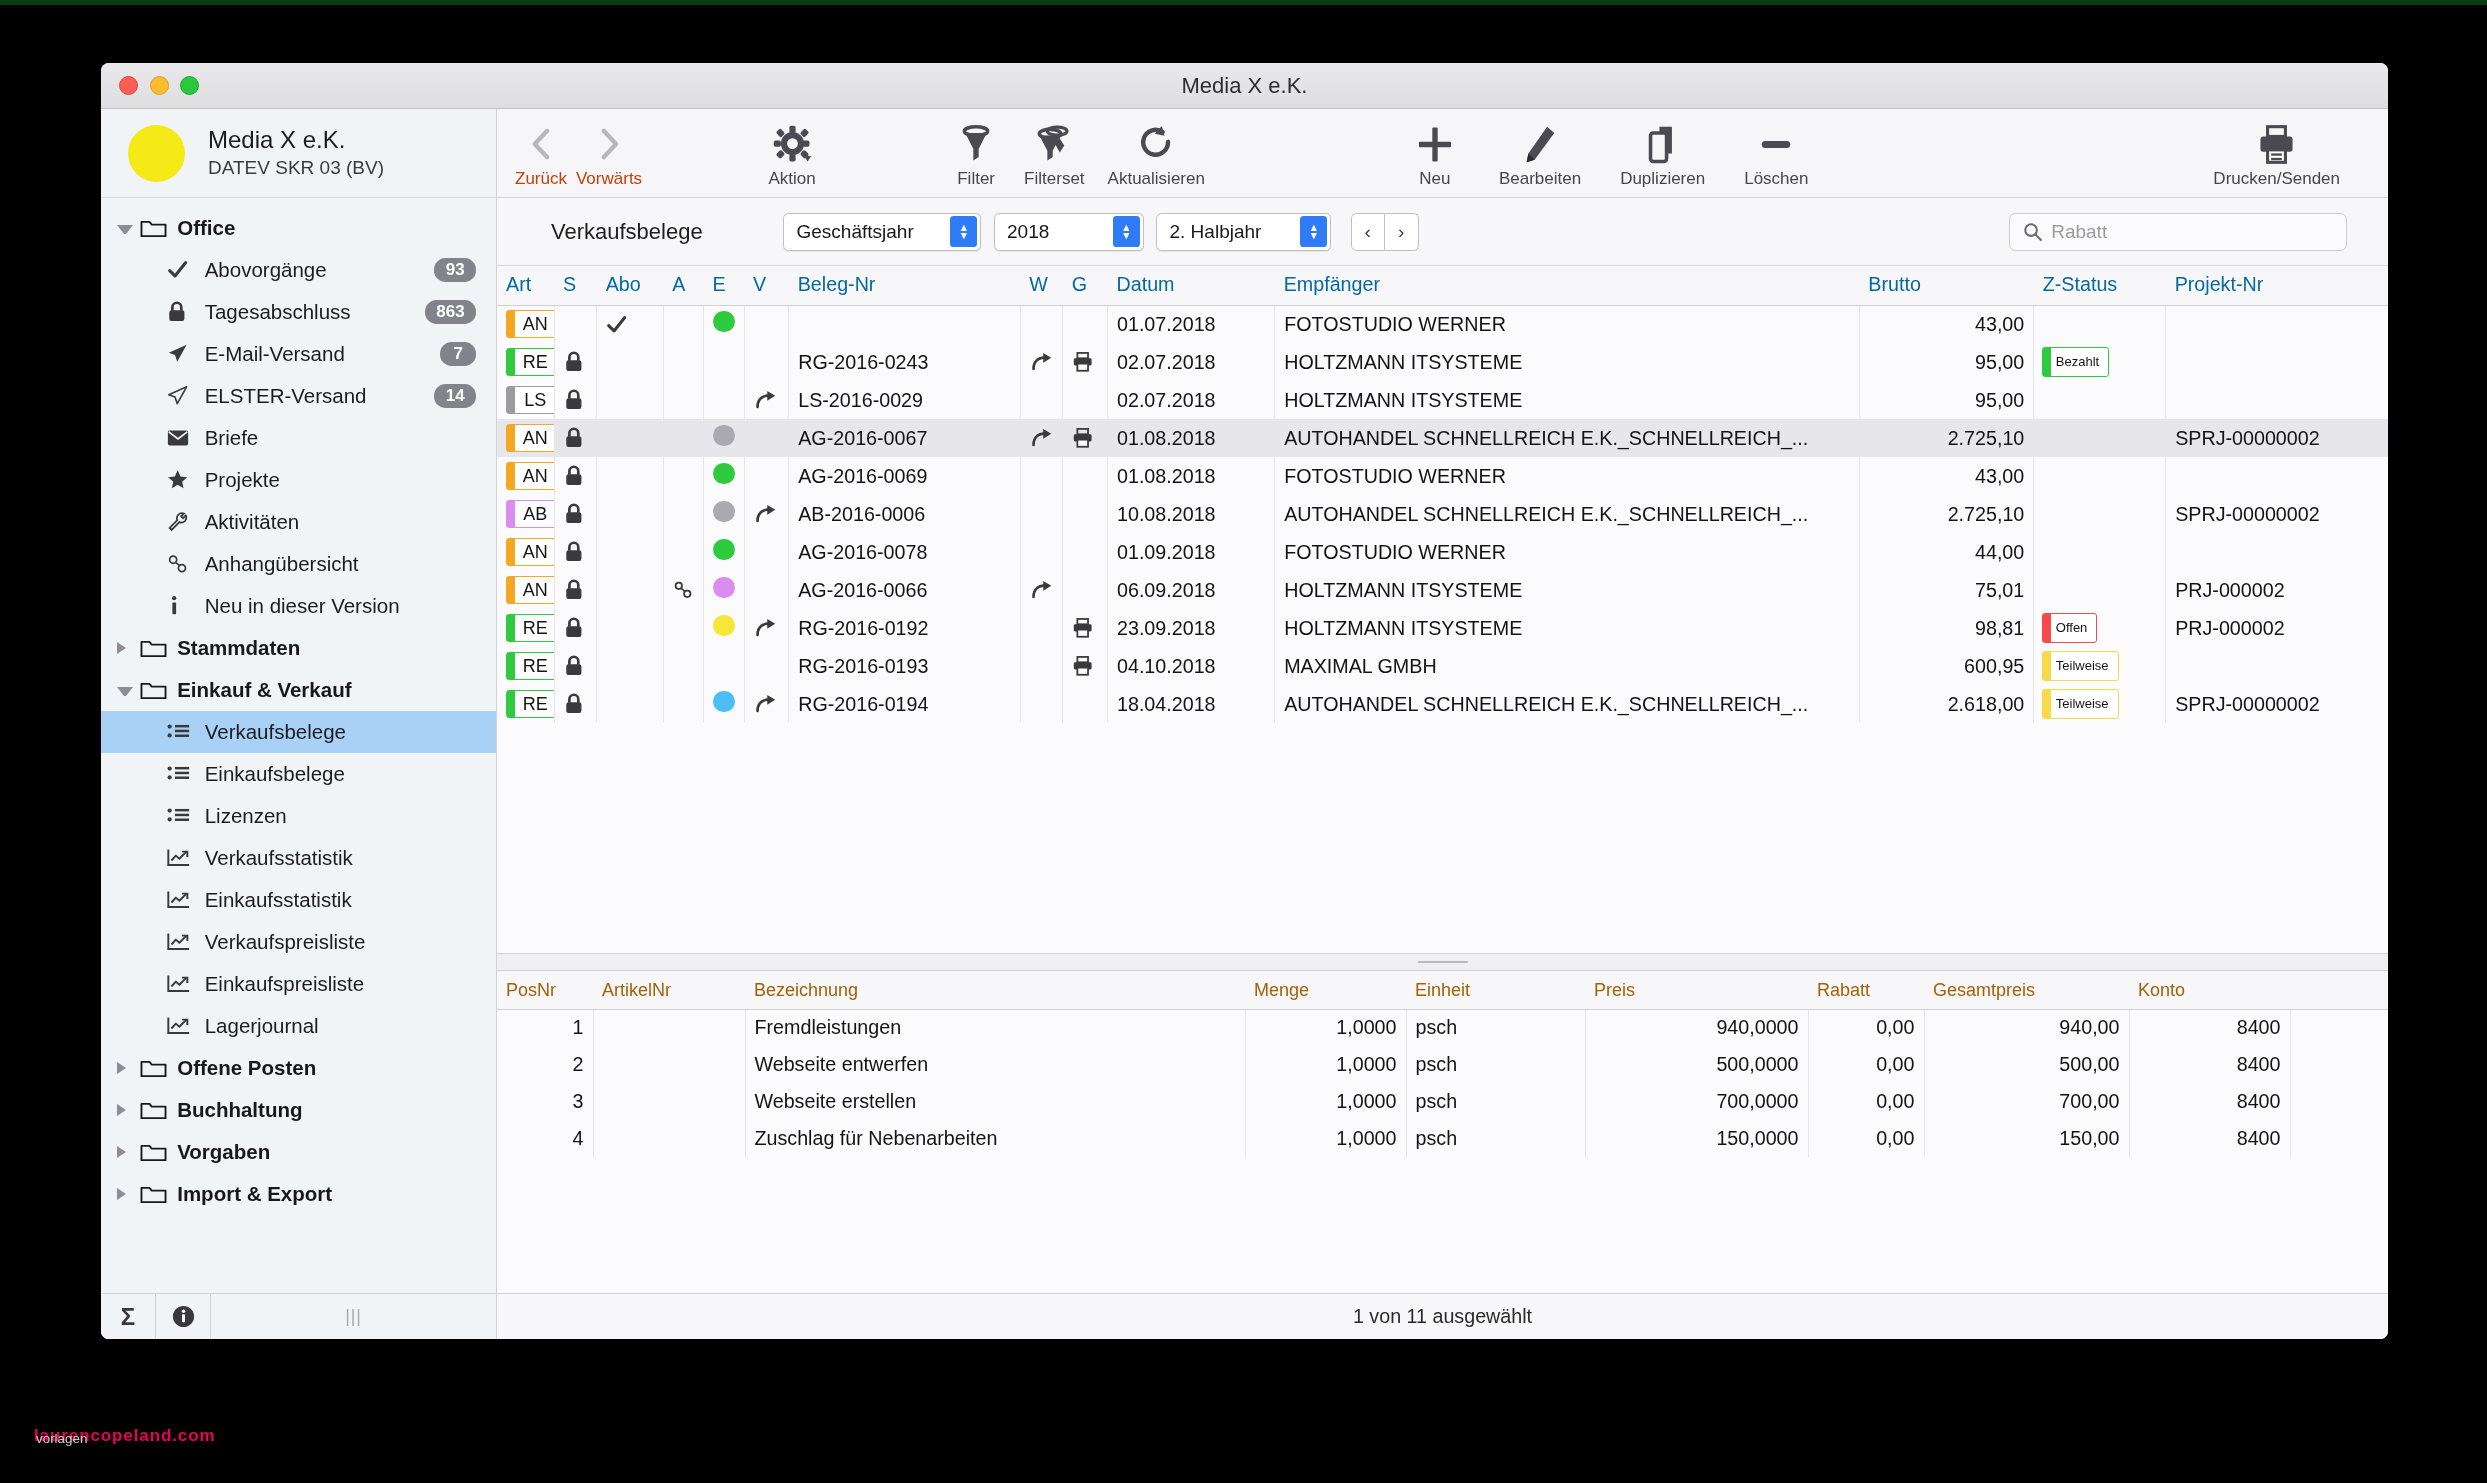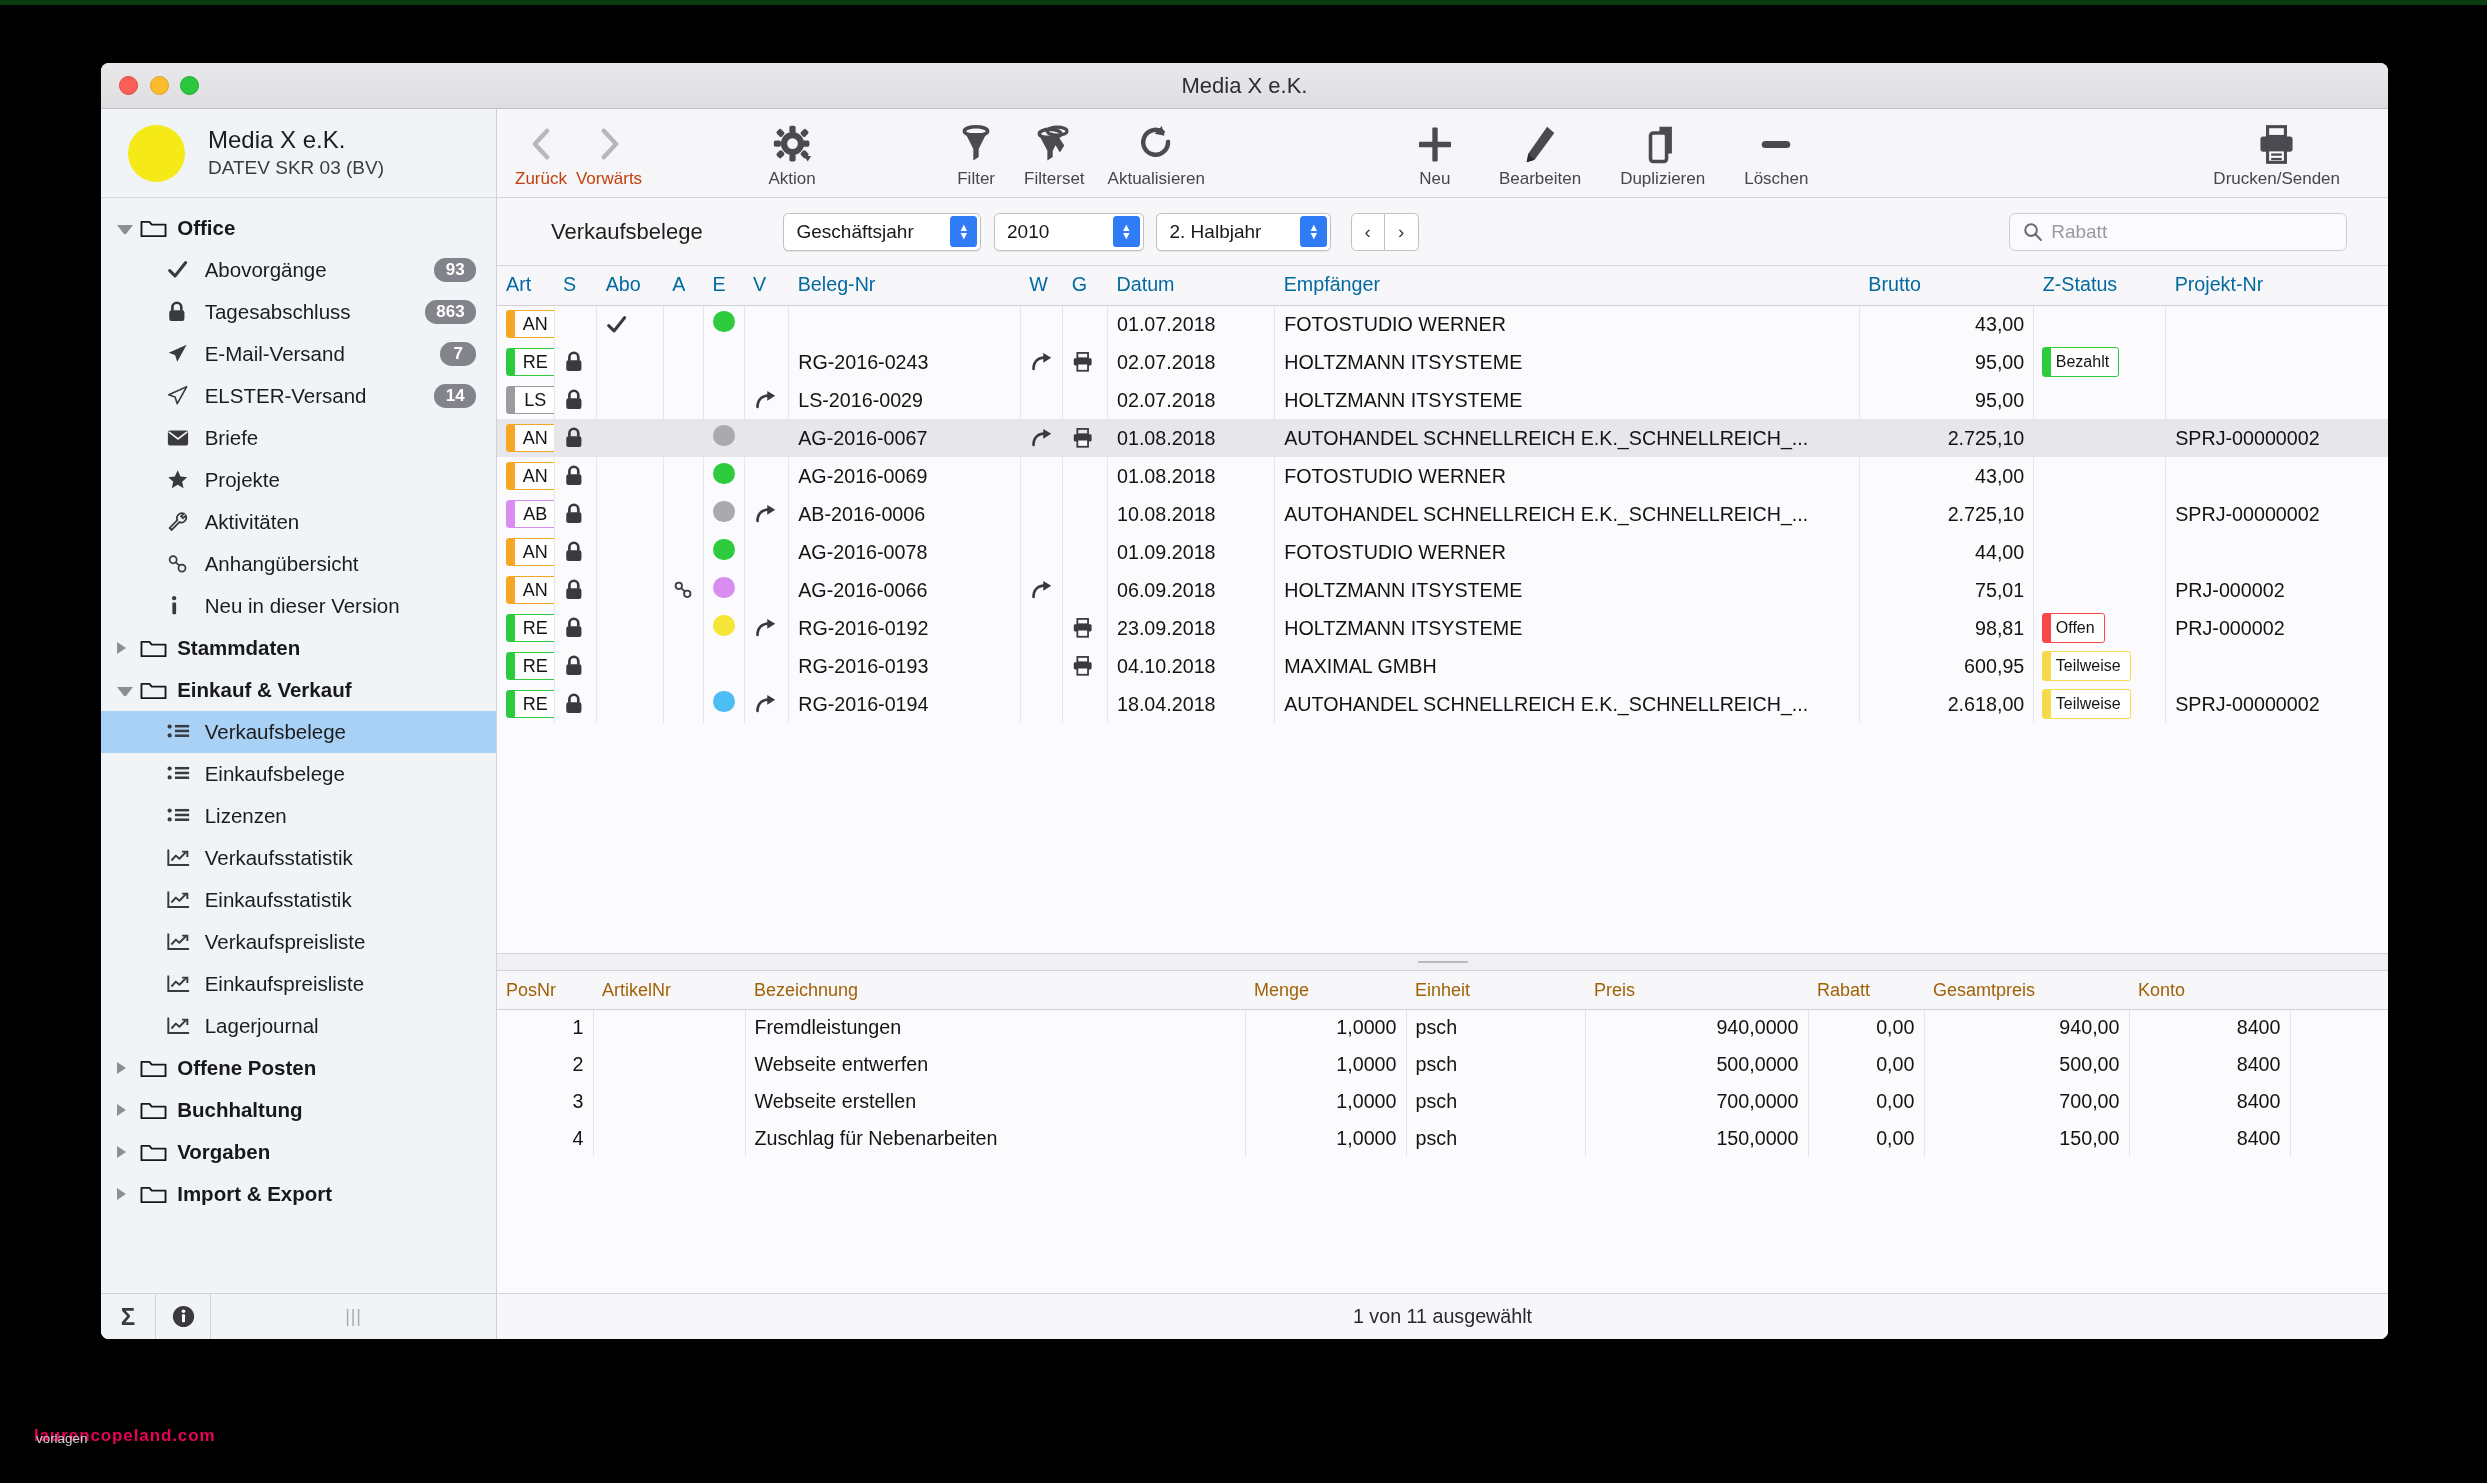--- a/index.html
+++ b/index.html
@@ -185,21 +185,21 @@
     display: inline-block; width: 55px; height: 28px; line-height: 26px;
     text-align: center; font-size: 18px; color: #141416;
     background: #fff; border: 0.9px solid #aaa; border-radius: 2.7px;
     position: relative; padding-left: 3.6px;
   }
   .typebadge::before {
     content:''; position:absolute; left:0; top:0; bottom:0; width: 8px;
   }
   .statusbadge {
     display: inline-block; padding: 1.8px 9px 2.7px 12.5px; height: 28px; line-height: 23px;
-    font-size: 16px; color: #141416; background: #fff; border-radius: 1.8px;
+    font-size: 13px; color: #141416; background: #fff; border-radius: 1.8px;
     position: relative;
   }
   .statusbadge::before { content:''; position:absolute; left:0; top:0; bottom:0; width: 8px; }
 
   .cdot { display: inline-block; width: 21.4px; height: 21.4px; border-radius: 50%; }
 
   .splitter {
     height: 18px; flex: 0 0 18px; background: #f0eff2;
     border-top: 0.9px solid #d3d2d7; border-bottom: 0.9px solid #d3d2d7;
     display: flex; align-items: center; justify-content: center;
@@ -631,21 +631,21 @@
         <div class="fb-title">Verkaufsbelege</div>
         <div class="fb-controls">
           <div class="popup" style="width:198px;">
             <span class="pv">Geschäftsjahr</span>
             <span class="stepper">
                 <span>▲</span>
                 <span>▼</span>
               </span>
           </div>
           <div class="popup" style="width:150px;">
-            <span class="pv">2010</span>
+            <span class="pv">2018</span>
             <span class="stepper">
                 <span>▲</span>
                 <span>▼</span>
               </span>
           </div>
           <div class="popup" style="width:175px;">
             <span class="pv">2. Halbjahr</span>
             <span class="stepper">
                 <span>▲</span>
                 <span>▼</span>

